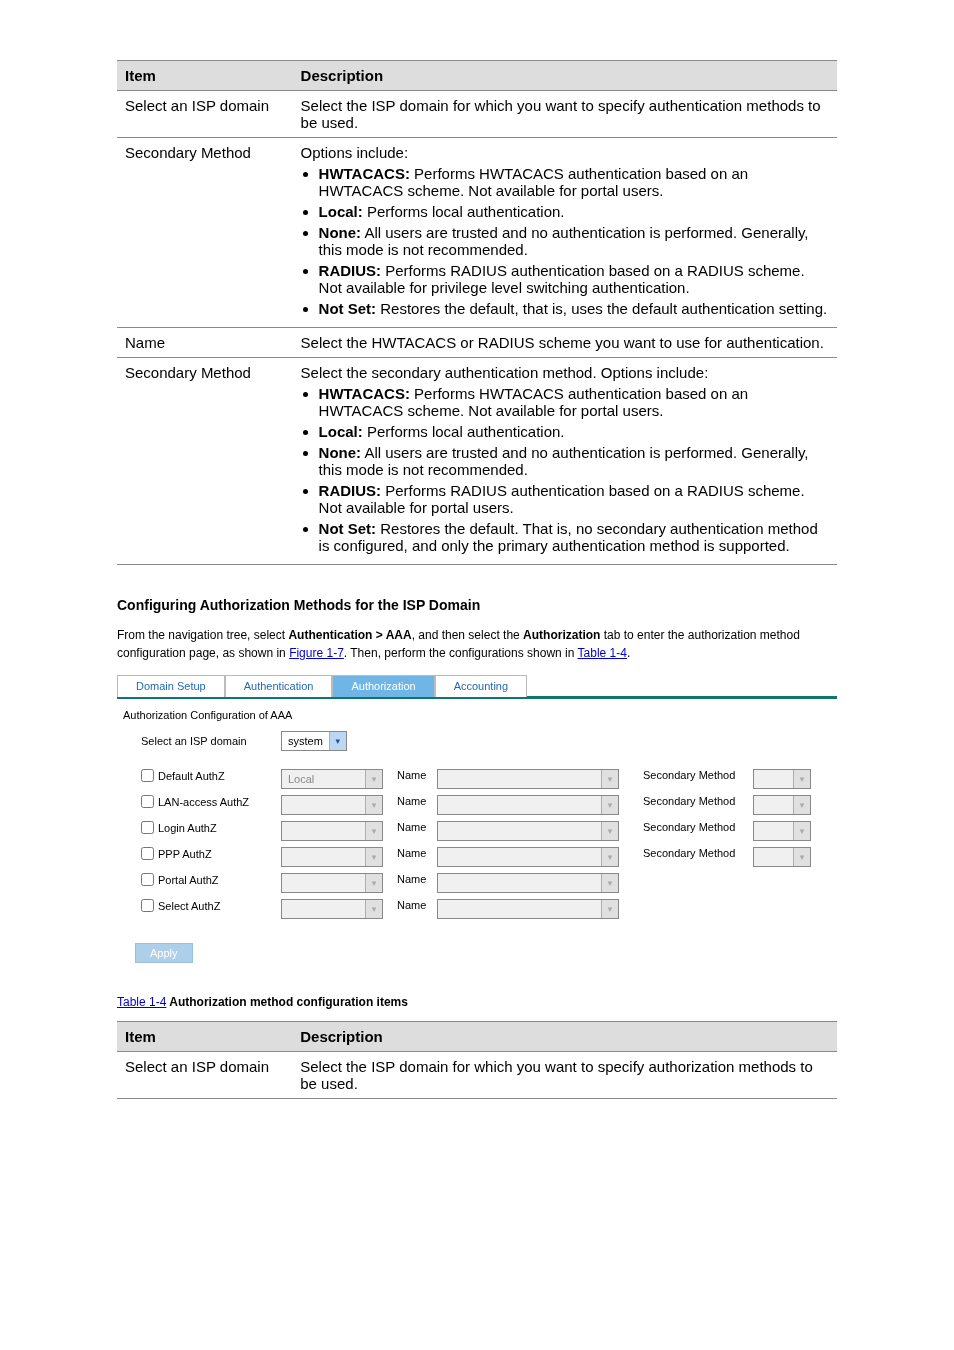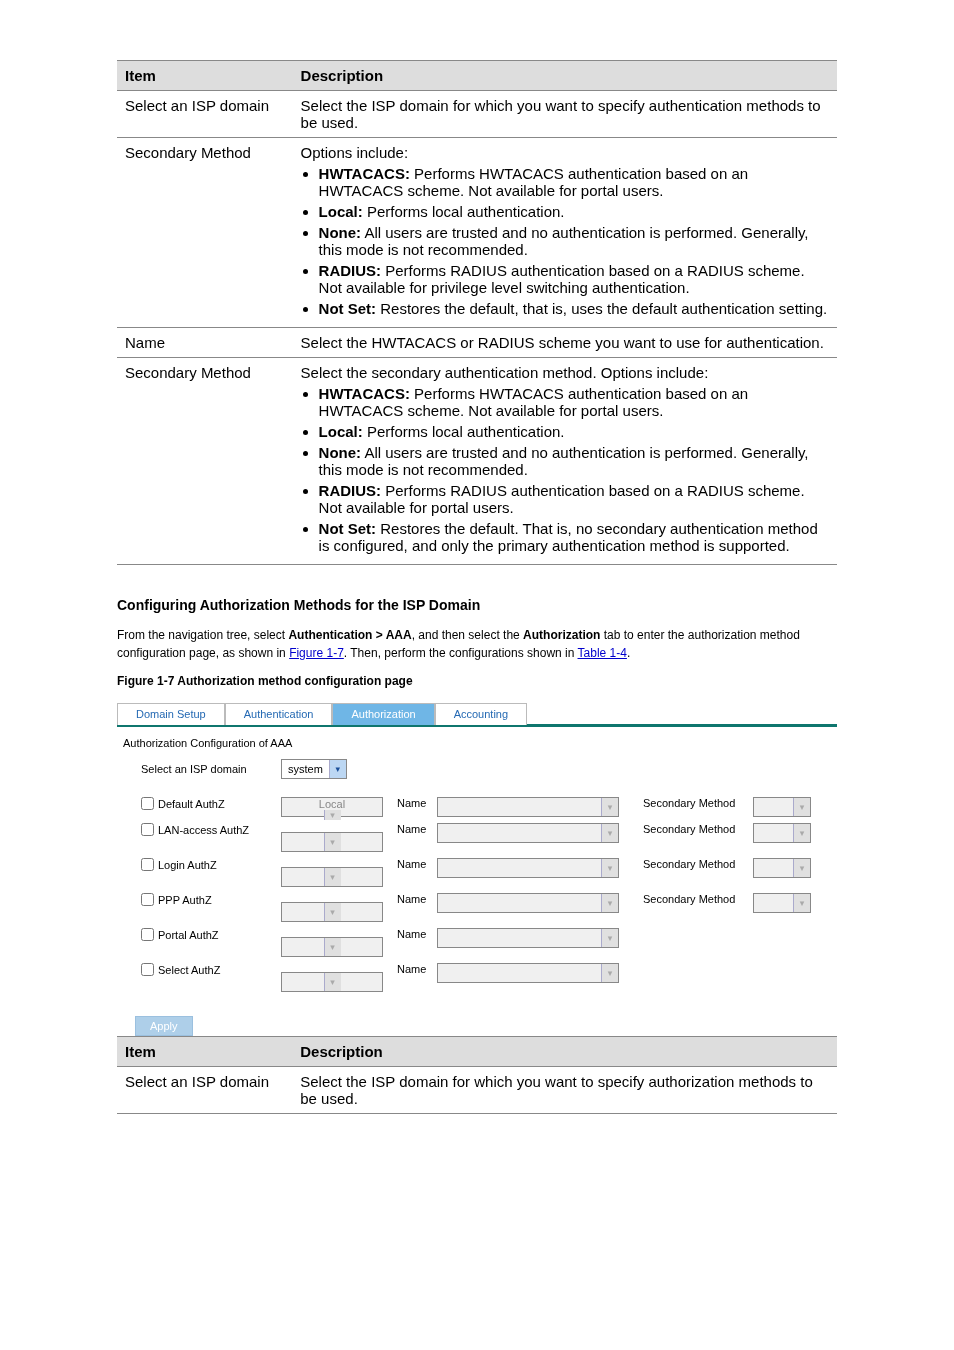--- a/index.html
+++ b/index.html
@@ -157,21 +157,21 @@
     display: flex;
     align-items: center;
     width: 140px;
   }
   .row .cb-cell input {
     margin: 0 4px 0 0;
   }
   .row .method {
     width: 108px;
   }
-  .row .method .select { width: 100px; flex-direction: column; }
+  .row .method .select { width: 100px; }
   .row .method .select .val { flex: 1; }
   .row .name-lbl {
     width: 40px;
     padding-left: 8px;
   }
   .row .name-sel {
     width: 188px;
   }
   .row .name-sel .select { width: 180px; }
   .row .name-sel .select .val { flex: 1; }
@@ -249,21 +249,20 @@
 
   <div class="body-text">
 
     <p class="heading">Configuring Authorization Methods for the ISP Domain</p>
 
     <p>
       <span>From the navigation tree, select </span><span class="bold">Authentication &gt; AAA</span><span>, and then select the </span><span class="bold">Authorization</span><span> tab to enter the authorization method configuration page, as shown in </span><a class="link">Figure 1-7</a><span>. Then, perform the configurations shown in </span>
       <a class="link">Table 1-4</a><span>.</span>
     </p>
 
-    <p class="figcap">Figure 1-7 Authorization method configuration page</p>
   </div>
 
   <div class="ui-shot">
     <div class="tabs" id="tabs">
         <div class="tab">Domain Setup</div>
         <div class="tab">Authentication</div>
         <div class="tab active">Authorization</div>
         <div class="tab">Accounting</div>
       </div>
     <div class="subtitle">Authorization Configuration of AAA</div>
@@ -382,20 +381,25 @@
           <div class="name-lbl">Name</div>
           <div class="name-sel"><span class="select disabled" style="width: 180px;">
               <span class="val" style="flex: 1 1 0%;"></span>
               <span class="arrow">▾</span>
             </span></div>
         </div>
       </div>
     <div class="apply-btn">Apply</div>
   </div>
 
+  <div class="body-text">
+    <p style="margin-top:30px;">
+      <a class="link">Table 1-4</a><span class="bold"> Authorization method configuration items</span>
+    </p>
+  </div>
 
   <table class="doc-table">
     <thead>
       <tr>
         <th>Item</th>
         <th>Description</th>
       </tr>
     </thead>
     <tbody id="t2body">
         <tr>

